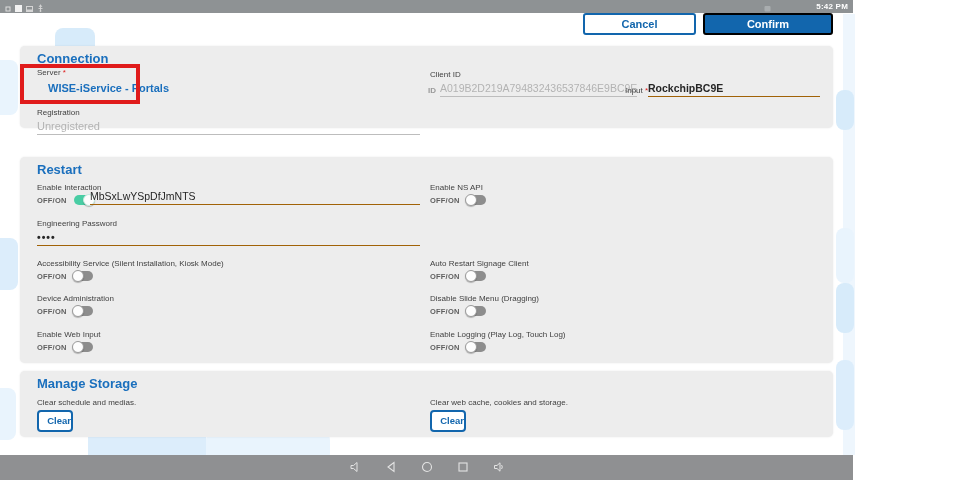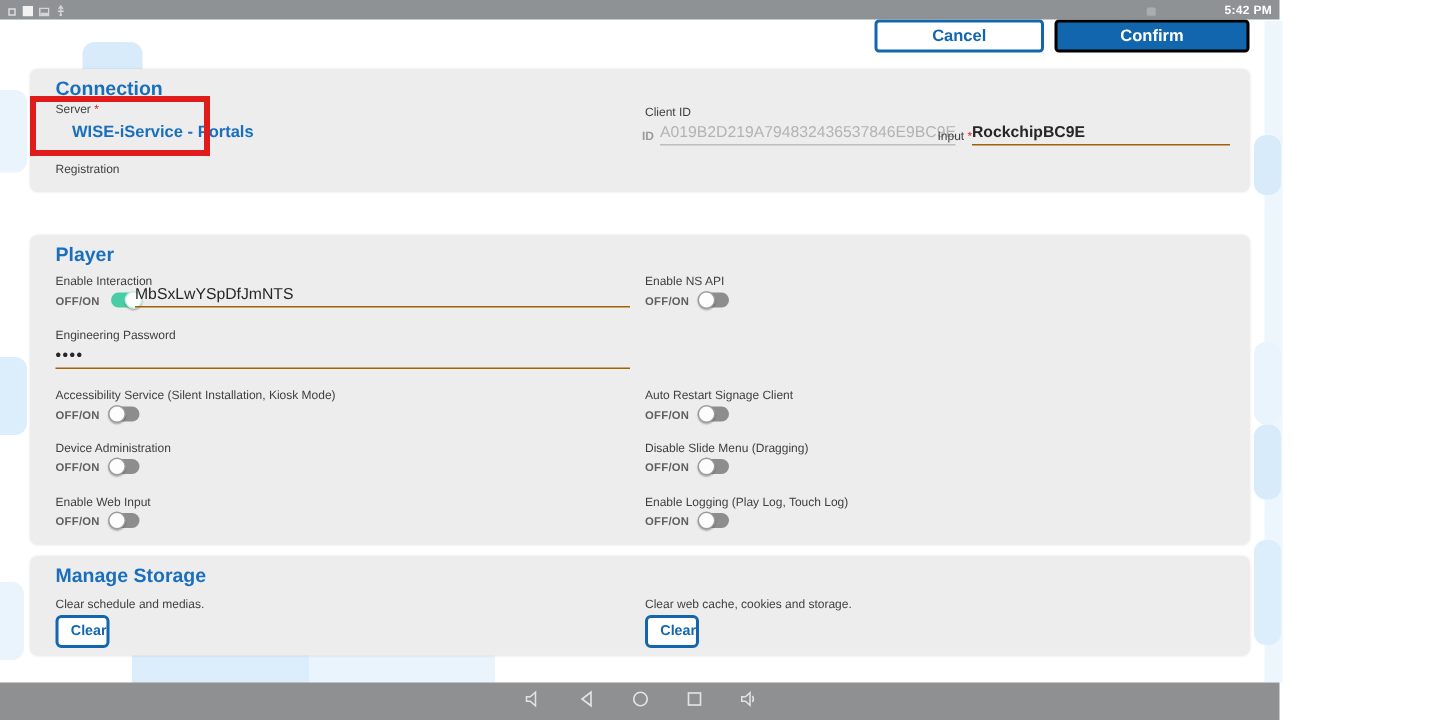--- a/index.html
+++ b/index.html
@@ -135,24 +135,27 @@
       </div>
 
       <div class="lbl" style="left:605px;top:40px;">
         <span>Input</span> <span class="req">*</span>
       </div>
       <div class="field" style="left:628px;top:36px;width:172px;">
         <span class="val" style="font-weight:bold;">RockchipBC9E</span>
       </div>
 
       <div class="lbl" style="left:17px;top:62px;">Registration</div>
+      <div class="field muted" style="left:17px;top:74px;width:383px;">
+        <span class="val" style="font-size:11px;">Unregistered</span>
+      </div>
     </div>
 
     <div class="card card-player">
-      <div class="section-title">Player</div>
+      <div class="section-title">Restart</div>
 
       <div class="lbl" style="left:17px;top:26px;">Enable Interaction</div>
       <div class="toggle-row" style="left:17px;top:37px;">
         <span class="offon">OFF/ON</span>
         <span class="toggle on">
             <span class="knob"></span>
           </span>
       </div>
       <div class="field" style="left:70px;top:33px;width:330px;">
         <span class="val">MbSxLwYSpDfJmNTS</span>

